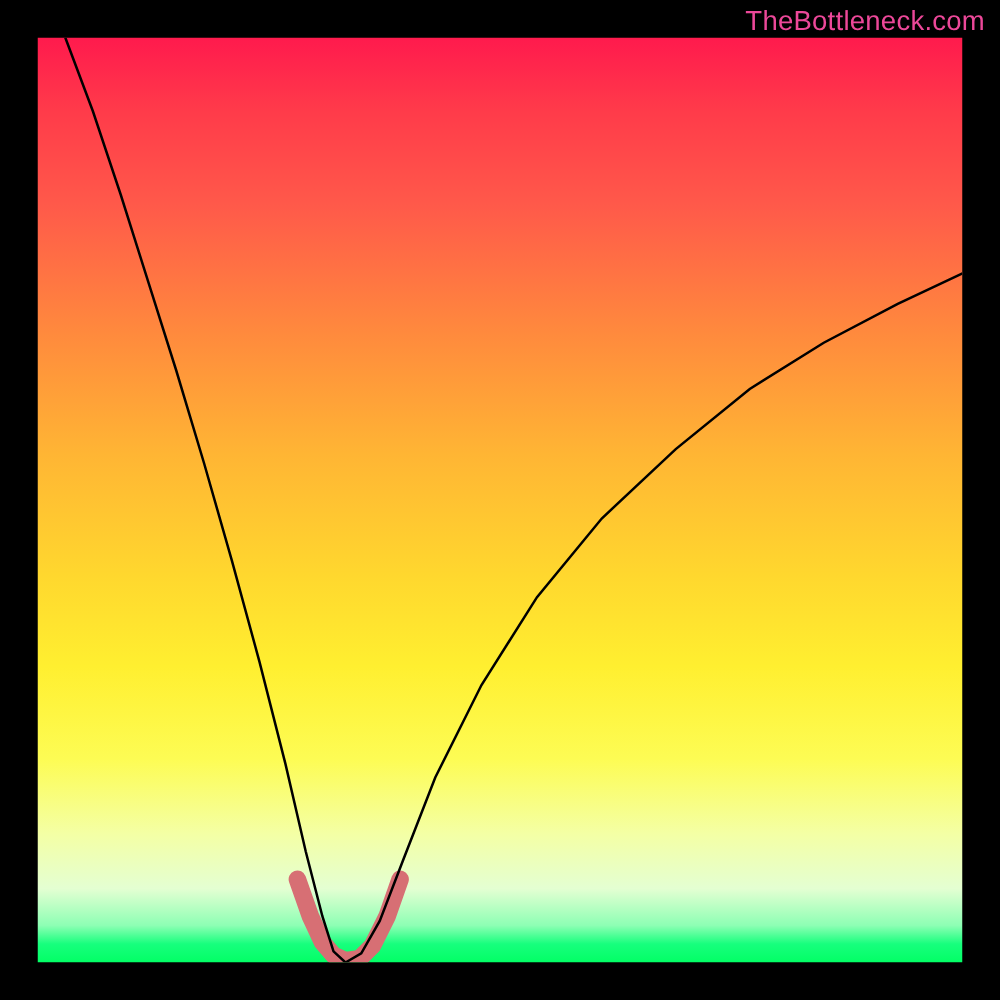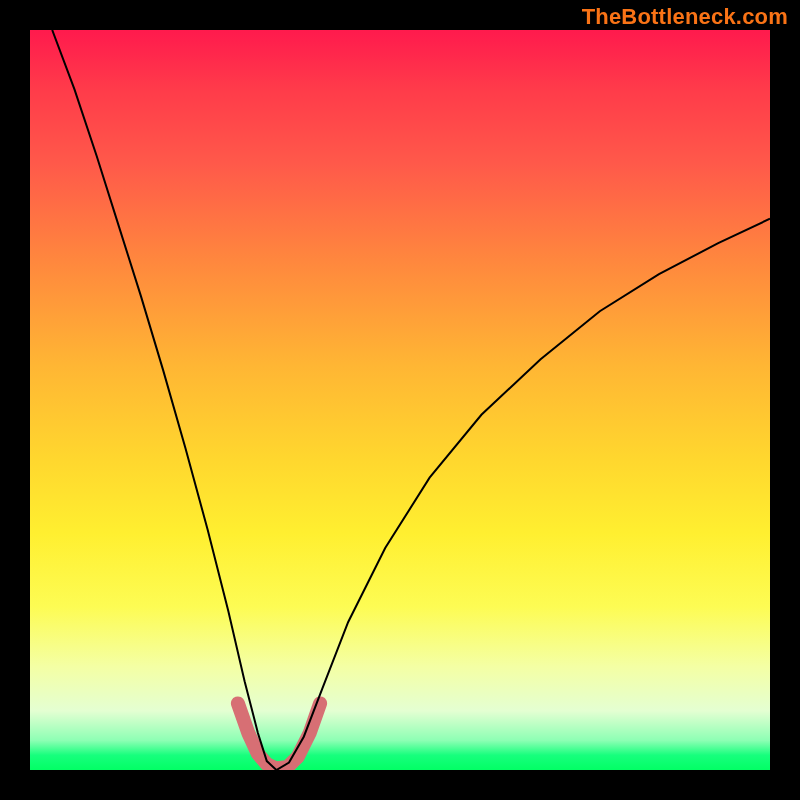--- a/index.html
+++ b/index.html
@@ -14,23 +14,23 @@
   .frame {
     position: relative;
     width: 800px;
     height: 800px;
     background: #000;
   }
   .watermark {
     position: absolute;
     top: 4px;
     right: 12px;
-    color: #f97316;
+    color: #ec4899;
     font-size: 22px;
-    font-weight: 700;
+    font-weight: 400;
     letter-spacing: 0.2px;
     z-index: 10;
   }
   .plot-area {
     position: absolute;
     left: 30px;
     top: 30px;
     width: 740px;
     height: 740px;
     overflow: hidden;

